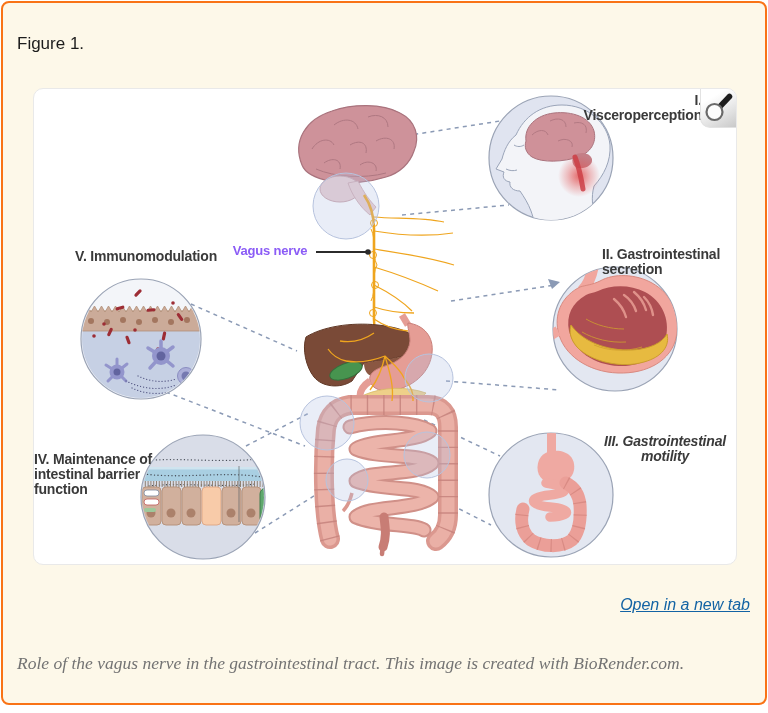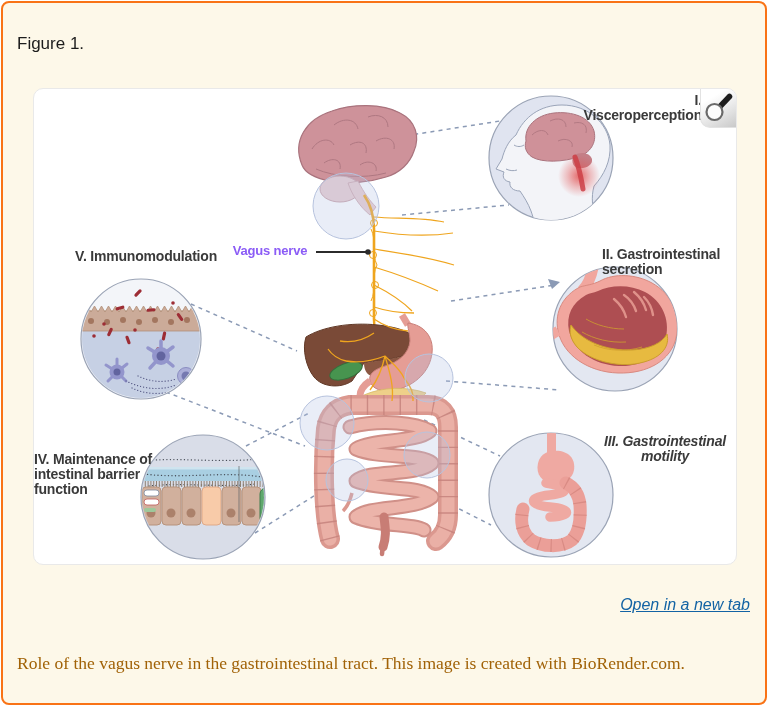--- a/index.html
+++ b/index.html
@@ -18,21 +18,21 @@
   .lbl-4{left:0px;top:363px;width:124px;text-align:left;}
   .lbl-5{left:3px;top:160px;width:180px;text-align:right;}
   .lbl-vagus{left:192px;top:154px;width:88px;text-align:center;font-size:13px;color:#8b5cf6;}
   .zoom-btn{position:absolute;top:0;right:0;width:35px;height:38px;cursor:pointer;
             background:linear-gradient(150deg,#ffffff 25%,#ececec 55%,#c9c9c9 100%);
             border-left:1px solid #e2e2e2;border-bottom:1px solid #e2e2e2;
             border-radius:0 9px 0 10px;}
   .open-link{position:absolute;right:15px;top:593px;font-size:16px;color:#1363a4;
              text-decoration:underline;cursor:pointer;font-style:italic;}
   .caption{position:absolute;left:14px;top:650px;width:730px;
-           font-family:"Liberation Serif",serif;font-size:17.5px;color:#a16207;}
+           font-family:"Liberation Serif",serif;font-size:17.5px;color:#737373;font-style:italic;}
 </style>
 </head>
 <body>
 
 <div class="card">
   <div class="fig-label">Figure 1.</div>
 
   <div class="panel">
     <svg class="art" width="702" height="475" viewBox="0 0 702 475">
       <defs>

